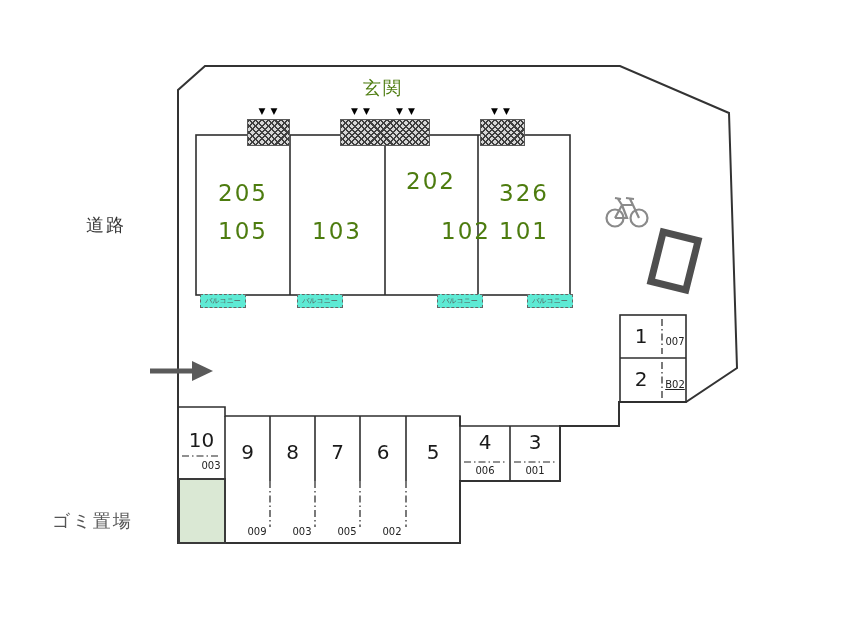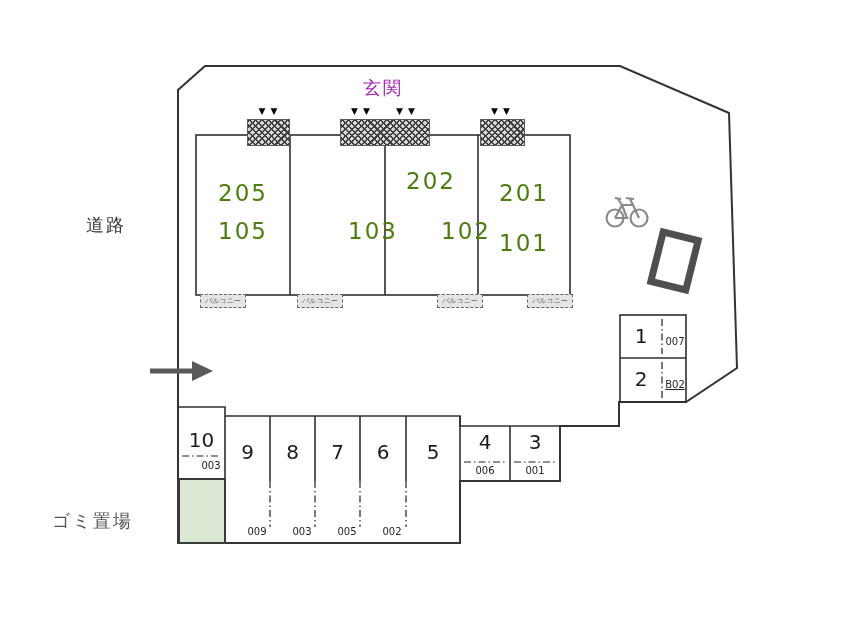--- a/index.html
+++ b/index.html
@@ -16,21 +16,21 @@
   .tris { position:absolute; top:106px; text-align:center; font-size:9px; color:#000; letter-spacing:5px; }
   .hatch {
     position:absolute; top:119px; height:27px; box-sizing:border-box;
     background-color:#d6d6d6; border:1px solid #5a5a5a;
     background-image:
       repeating-linear-gradient(45deg, #3f3f3f 0 1.5px, transparent 1.5px 4.5px),
       repeating-linear-gradient(135deg, #3f3f3f 0 1.5px, transparent 1.5px 4.5px);
   }
   .balc {
     position:absolute; top:294px; width:46px; height:14px; box-sizing:border-box;
-    border:1px dashed #666; background:#e5e5e5; font-size:7px; color:#555;
+    border:1px dashed #666; background:#5eead4; font-size:7px; color:#555;
     text-align:center; line-height:12px; overflow:hidden;
   }
   .garbage-box {
     position:absolute; left:178px; top:478px; width:48px; height:66px; box-sizing:border-box;
     background:#dae8d4; border:2px solid #3a3a3a;
   }
   .bike-rack {
     position:absolute; left:653px; top:232px; width:43px; height:58px; box-sizing:border-box;
     border:7px solid #4f4f4f; background:#ffffff; transform:rotate(14deg);
   }
@@ -96,25 +96,25 @@
   <div class="tris" style="left:386px;width:44px;">▼▼</div>
   <div class="tris" style="left:481px;width:44px;">▼▼</div>
 
   <div class="balc" style="left:200px;">バルコニー</div>
   <div class="balc" style="left:297px;">バルコニー</div>
   <div class="balc" style="left:437px;">バルコニー</div>
   <div class="balc" style="left:527px;">バルコニー</div>
 
   <div class="unum" style="left:196px;top:180px;">205</div>
   <div class="unum" style="left:196px;top:218px;">105</div>
-  <div class="unum" style="left:290px;top:218px;padding-left:36px;">103</div>
+  <div class="unum" style="left:290px;top:218px;">103</div>
   <div class="unum" style="left:384px;top:168px;">202</div>
   <div class="unum" style="left:372px;top:218px;padding-left:47px;">102</div>
-  <div class="unum" style="left:477px;top:180px;">201</div>
-  <div class="unum" style="left:477px;top:230px;">101</div>
+  <div class="unum" style="left:477px;top:180px;">326</div>
+  <div class="unum" style="left:477px;top:218px;">101</div>
 
   <div class="pnum" style="left:178px;width:47px;top:428px;">10</div>
   <div class="pnum" style="left:225px;width:45px;top:440px;">9</div>
   <div class="pnum" style="left:270px;width:45px;top:440px;">8</div>
   <div class="pnum" style="left:315px;width:45px;top:440px;">7</div>
   <div class="pnum" style="left:360px;width:46px;top:440px;">6</div>
   <div class="pnum" style="left:406px;width:54px;top:440px;">5</div>
   <div class="pnum" style="left:460px;width:50px;top:430px;">4</div>
   <div class="pnum" style="left:510px;width:50px;top:430px;">3</div>
 
@@ -127,17 +127,17 @@
   <div class="code" style="left:334px;top:527px;">005</div>
   <div class="code" style="left:379px;top:527px;">002</div>
   <div class="code" style="left:472px;top:466px;">006</div>
   <div class="code" style="left:522px;top:466px;">001</div>
   <div class="code" style="left:662px;top:337px;">007</div>
   <div class="code" style="left:662px;top:380px;text-decoration:underline;">B02</div>
 
   <div class="garbage-box"></div>
   <div class="bike-rack"></div>
 
-  <div class="lbl lbl-big" style="left:353px;top:76px;width:60px;text-align:center;color:#a21caf;">玄関</div>
+  <div class="lbl lbl-big" style="left:353px;top:76px;width:60px;text-align:center;color:#4d7c0f;">玄関</div>
   <div class="lbl lbl-big" style="left:86px;top:213px;color:#333;">道路</div>
   <div class="lbl lbl-big" style="left:52px;top:509px;color:#555;">ゴミ置場</div>
 
 </div>
 
 </body></html>

